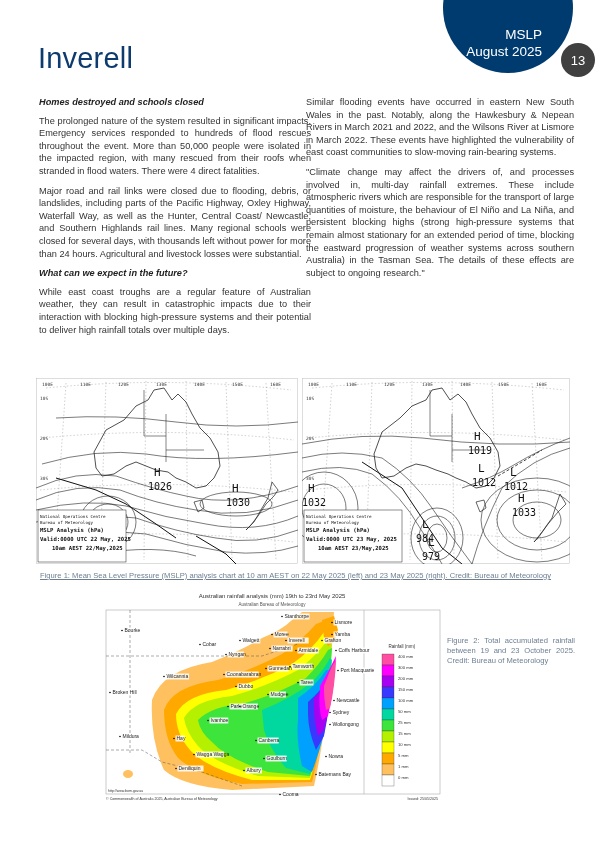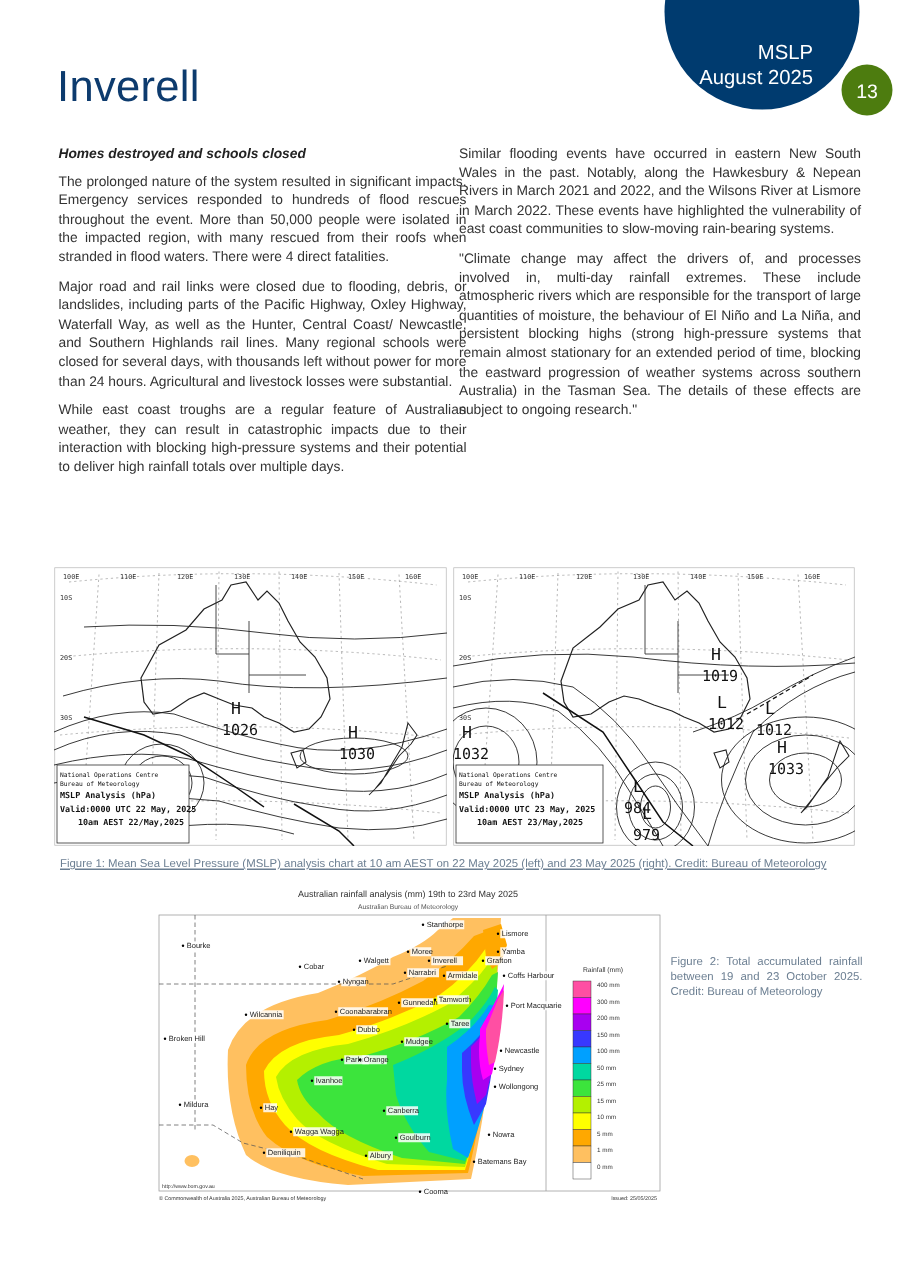--- a/index.html
+++ b/index.html
@@ -1,19 +1,19 @@
 <!DOCTYPE html>
 <html><head>
 <meta charset="utf-8">
 <style>
   html, body { margin:0; padding:0; }
   body { width:600px; height:849px; background:#ffffff; position:relative; overflow:hidden;
          font-family:"Liberation Sans", sans-serif; color:#2b2b2b; }
   .circle-big { position:absolute; left:443px; top:-57px; width:130px; height:130px; border-radius:50%; background:#003b6f; }
-  .circle-small { position:absolute; left:561px; top:43px; width:34px; height:34px; border-radius:50%; background:#4d7c0f;
+  .circle-small { position:absolute; left:561px; top:43px; width:34px; height:34px; border-radius:50%; background:#404040;
                   color:#fff; font-size:13px; display:flex; align-items:center; justify-content:center; }
   .hdr-text { position:absolute; right:58px; top:26px; text-align:right; color:#fff; font-size:13.5px; line-height:17px; }
   .article-title { position:absolute; left:38px; top:42px; font-size:29px; color:#0d3b6e; letter-spacing:0.2px; }
   .col { position:absolute; top:96px; width:272px; font-size:9.2px; line-height:12.6px; text-align:justify; color:#333; }
   .col.left { left:39px; }
   .col.right { left:306px; width:268px; }
   .col p { margin:0 0 7px 0; }
   .col h4 { margin:0 0 6px 0; font-size:9.2px; font-weight:bold; color:#222;font-style:italic; }
   .fig { position:absolute; background:#fff; }
   .fig svg { display:block; }
@@ -32,20 +32,21 @@
 </div>
 <div class="circle-small">
   <span>13</span>
 </div>
 <div class="article-title">Inverell</div>
 
 <div class="col left">
   <h4>Homes destroyed and schools closed</h4>
   <p>The prolonged nature of the system resulted in significant impacts. Emergency services responded to hundreds of flood rescues throughout the event. More than 50,000 people were isolated in the impacted region, with many rescued from their roofs when stranded in flood waters. There were 4 direct fatalities.</p>
   <p>Major road and rail links were closed due to flooding, debris, or landslides, including parts of the Pacific Highway, Oxley Highway, Waterfall Way, as well as the Hunter, Central Coast/ Newcastle, and Southern Highlands rail lines. Many regional schools were closed for several days, with thousands left without power for more than 24 hours. Agricultural and livestock losses were substantial.</p>
+  <h4>What can we expect in the future?</h4>
   <p>While east coast troughs are a regular feature of Australian weather, they can result in catastrophic impacts due to their interaction with blocking high-pressure systems and their potential to deliver high rainfall totals over multiple days.</p>
 </div>
 
 <div class="col right">
   <p>Similar flooding events have occurred in eastern New South Wales in the past. Notably, along the Hawkesbury &amp; Nepean Rivers in March 2021 and 2022, and the Wilsons River at Lismore in March 2022. These events have highlighted the vulnerability of east coast communities to slow-moving rain-bearing systems.</p>
   <p>"Climate change may affect the drivers of, and processes involved in, multi-day rainfall extremes. These include atmospheric rivers which are responsible for the transport of large quantities of moisture, the behaviour of El Niño and La Niña, and persistent blocking highs (strong high-pressure systems that remain almost stationary for an extended period of time, blocking the eastward progression of weather systems across southern Australia) in the Tasman Sea. The details of these effects are subject to ongoing research."</p>
 </div>
 
 <div class="fig" style="left:36px; top:378px;">
   <svg id="mslpL" width="262" height="186" viewBox="0 0 262 186">

